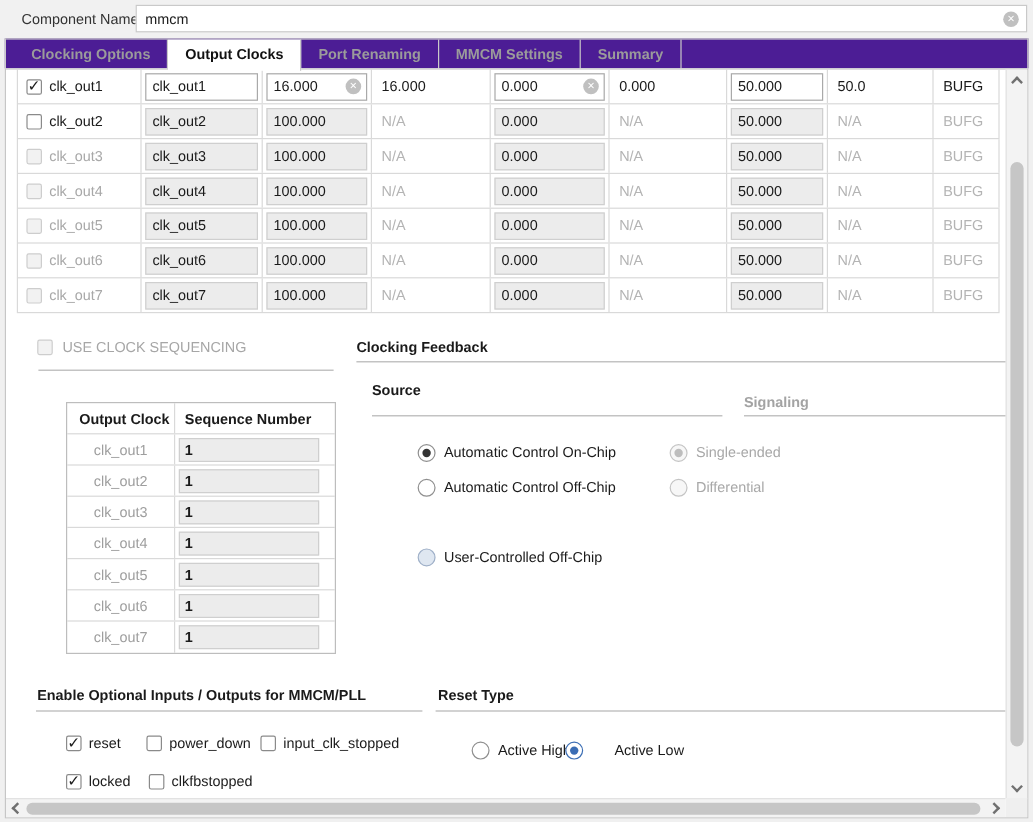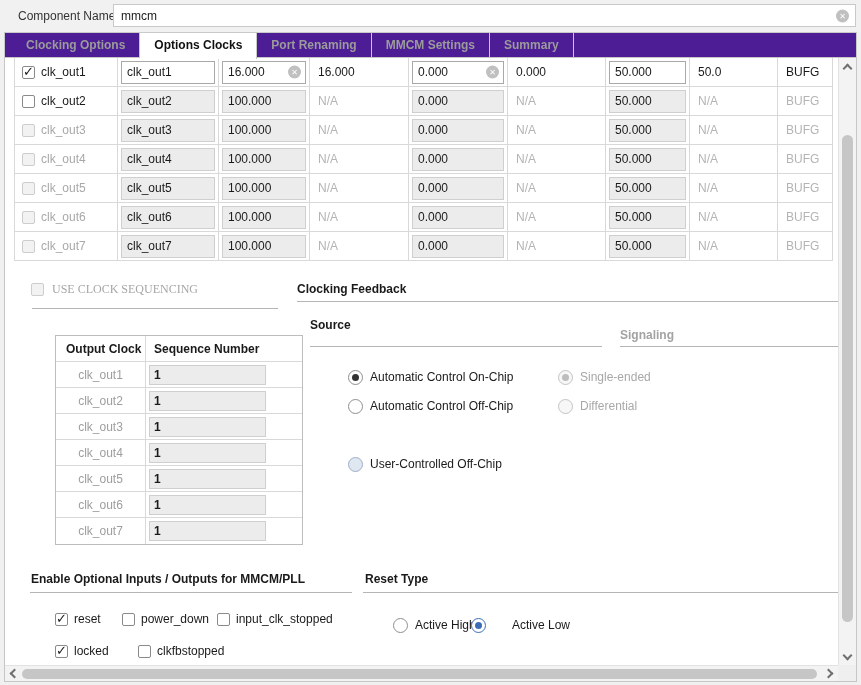--- a/index.html
+++ b/index.html
@@ -42,24 +42,24 @@
         position:relative; flex:none; display:inline-block; }
   .cb.dis { border-color:#cdcdcd; background:#f2f2f2; }
   .cb .ck { position:absolute; left:0px; top:-3px; font-style:normal; font-size:13px;
             font-weight:bold; color:#1a1a1a; }
   
   .clear { position:absolute; right:4px; top:50%; transform:translateY(-50%);
            width:13px; height:13px; border-radius:50%; background:#c0c0c0; color:#fff;
            font-size:8px; line-height:13px; text-align:center; font-weight:bold; }
   .cn-input .clear { right:6px; }
   
-  .seq-check { position:absolute; left:26px; top:224px; display:flex; gap:8px; align-items:center;font-family:Liberation Serif, serif; }
+  .seq-check { position:absolute; left:26px; top:224px; display:flex; gap:8px; align-items:center; }
   .seq-check .txt { color:#a6a6a6; }
   .rule { position:absolute; height:1px; background:#b5b5b5; }
-  .seqtable { position:absolute; left:50px; top:277px; width:248px; border:1px solid #bdbdbd; }
+  .seqtable { position:absolute; left:50px; top:277px; width:225px; border:1px solid #bdbdbd; }
   .seqrow { display:grid; grid-template-columns:90px 123px; height:26px; border-bottom:1px solid #d9d9d9; }
   .seqrow:last-child { border-bottom:none; }
   .seqrow.head { font-weight:bold; }
   .sc1 { border-right:1px solid #d9d9d9; display:flex; align-items:center; justify-content:center; }
   .seqrow.head .sc1 { justify-content:flex-start; padding-left:10px; }
   .sc2 { display:flex; align-items:center; padding:0 3px; }
   .seqrow.head .sc2 { padding-left:8px; }
   .seqinp { flex:1; height:20px; background:#ececec; border:1px solid #cfcfcf;
             display:flex; align-items:center; padding-left:4px; font-weight:bold; }
   .seqclk { color:#9e9e9e; }
@@ -103,21 +103,21 @@
 <div class="topbar">
   <span class="cn-label">Component Name</span>
   <div class="cn-input">
     <span class="val">mmcm</span>
     <span class="clear">✕</span>
   </div>
 </div>
 
 <div class="tabbar">
   <div class="tab">Clocking Options</div>
-  <div class="tab active">Options Clocks</div>
+  <div class="tab active">Output Clocks</div>
   <div class="tab">Port Renaming</div>
   <div class="tab">MMCM Settings</div>
   <div class="tab">Summary</div>
 </div>
 
 <div class="panel">
 
   <div class="clock-table">
 
     <div class="trow">
@@ -499,21 +499,21 @@
   <div class="cpair" style="left:212px; top:553px;">
     <span class="cb"></span>
     <span>input_clk_stopped</span>
   </div>
   <div class="cpair" style="left:50px; top:585px;">
     <span class="cb">
         <i class="ck">✓</i>
       </span>
     <span>locked</span>
   </div>
-  <div class="cpair" style="left:133px; top:585px;">
+  <div class="cpair" style="left:119px; top:585px;">
     <span class="cb"></span>
     <span>clkfbstopped</span>
   </div>
 
   <div class="sect" style="left:360px; top:514px;">Reset Type</div>
   <div class="rule" style="left:358px; top:534px; width:475px;"></div>
 
   <div class="rpair" style="left:388px; top:559px;">
     <span class="radio"></span>
     <span>Active High</span>

